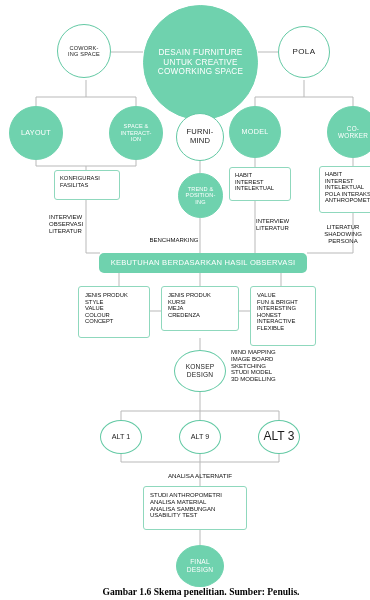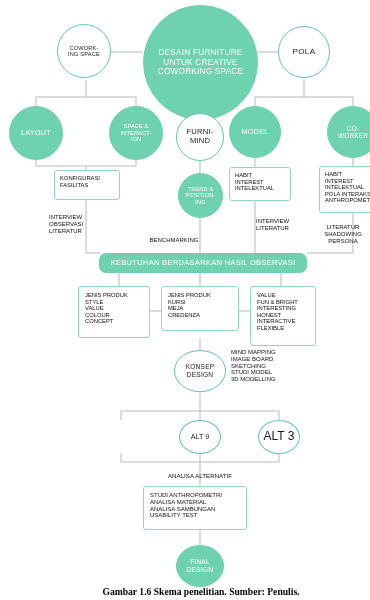--- a/index.html
+++ b/index.html
@@ -140,21 +140,21 @@
 
   <div class="node plain lbl ctr" style="left:115px;top:237px;width:86px;height:11px;font-size:6px;">BENCHMARKING</div>
 
   <div class="node plain lbl" style="left:240px;top:218px;width:62px;height:22px;font-size:6px;">INTERVIEW
 LITERATUR</div>
 
   <div class="node plain lbl ctr" style="left:291px;top:224px;width:72px;height:32px;font-size:6px;">LITERATUR
 SHADOWING
 PERSONA</div>
 
-  <div class="node bar lbl" style="left:83px;top:253px;width:208px;height:20px;font-size:7.6px;letter-spacing:.25px;border-radius:7px;">KEBUTUHAN BERDASARKAN HASIL OBSERVASI</div>
+  <div class="node bar lbl" style="left:83px;top:253px;width:208px;height:20px;font-size:7.6px;letter-spacing:.25px;">KEBUTUHAN BERDASARKAN HASIL OBSERVASI</div>
 
   <div class="node box lbl" style="left:62px;top:286px;width:72px;height:52px;font-size:5.8px;padding:5px 6px;">JENIS PRODUK
 STYLE
 VALUE
 COLOUR
 CONCEPT</div>
 
   <div class="node box lbl" style="left:145px;top:286px;width:78px;height:45px;font-size:5.8px;padding:5px 6px;">JENIS PRODUK
 KURSI
 MEJA
@@ -169,20 +169,21 @@
 
   <div class="node circle c-open lbl" style="left:158px;top:350px;width:52px;height:42px;font-size:6.6px;letter-spacing:.2px;">KONSEP
 DESIGN</div>
 
   <div class="node plain lbl" style="left:215px;top:349px;width:100px;height:46px;font-size:6px;">MIND MAPPING
 IMAGE BOARD
 SKETCHING
 STUDI MODEL
 3D MODELLING</div>
 
+  <div class="node circle c-open lbl" style="left:84px;top:420px;width:42px;height:34px;font-size:7.2px;">ALT 1</div>
   <div class="node circle c-open lbl" style="left:163px;top:420px;width:42px;height:34px;font-size:7.2px;">ALT 9</div>
   <div class="node circle c-open lbl" style="left:242px;top:420px;width:42px;height:34px;font-size:12px;">ALT 3</div>
 
   <div class="node plain lbl ctr" style="left:124px;top:472px;width:120px;height:11px;font-size:6.2px;">ANALISA ALTERNATIF</div>
 
   <div class="node box lbl" style="left:127px;top:486px;width:104px;height:44px;font-size:6px;padding:5px 6px;">STUDI ANTHROPOMETRI
 ANALISA MATERIAL
 ANALISA SAMBUNGAN
 USABILITY TEST</div>
 

